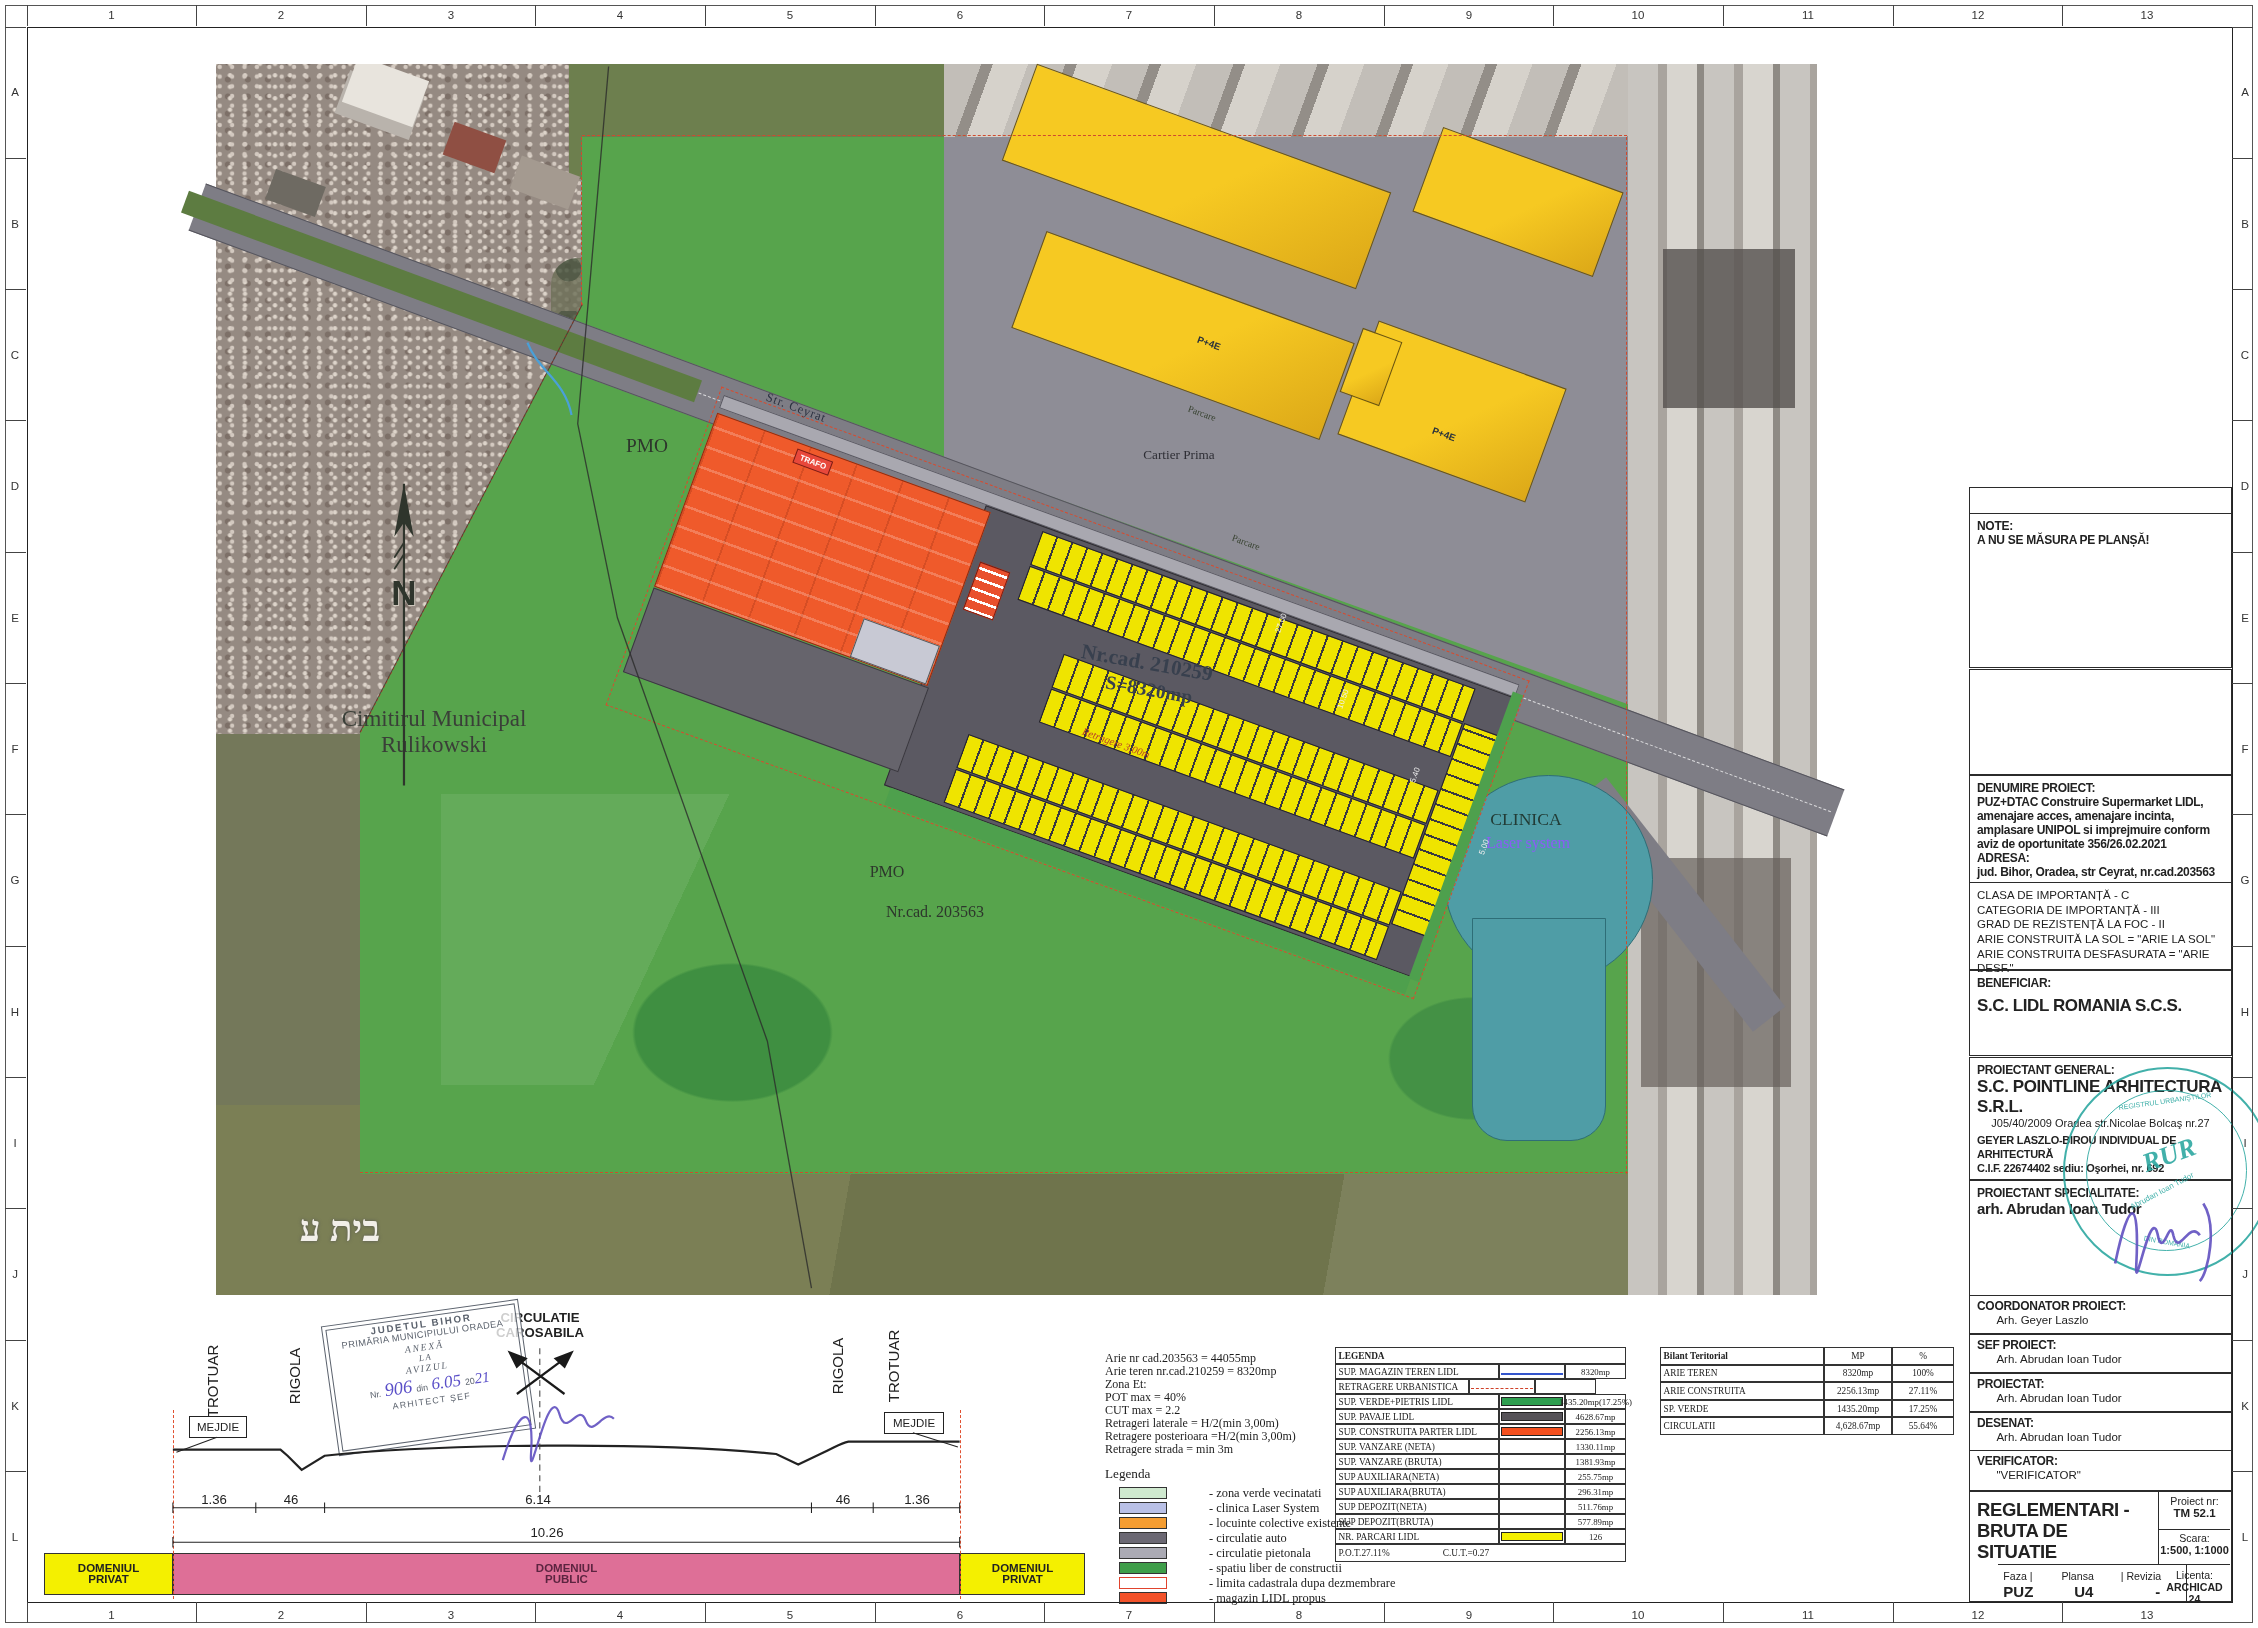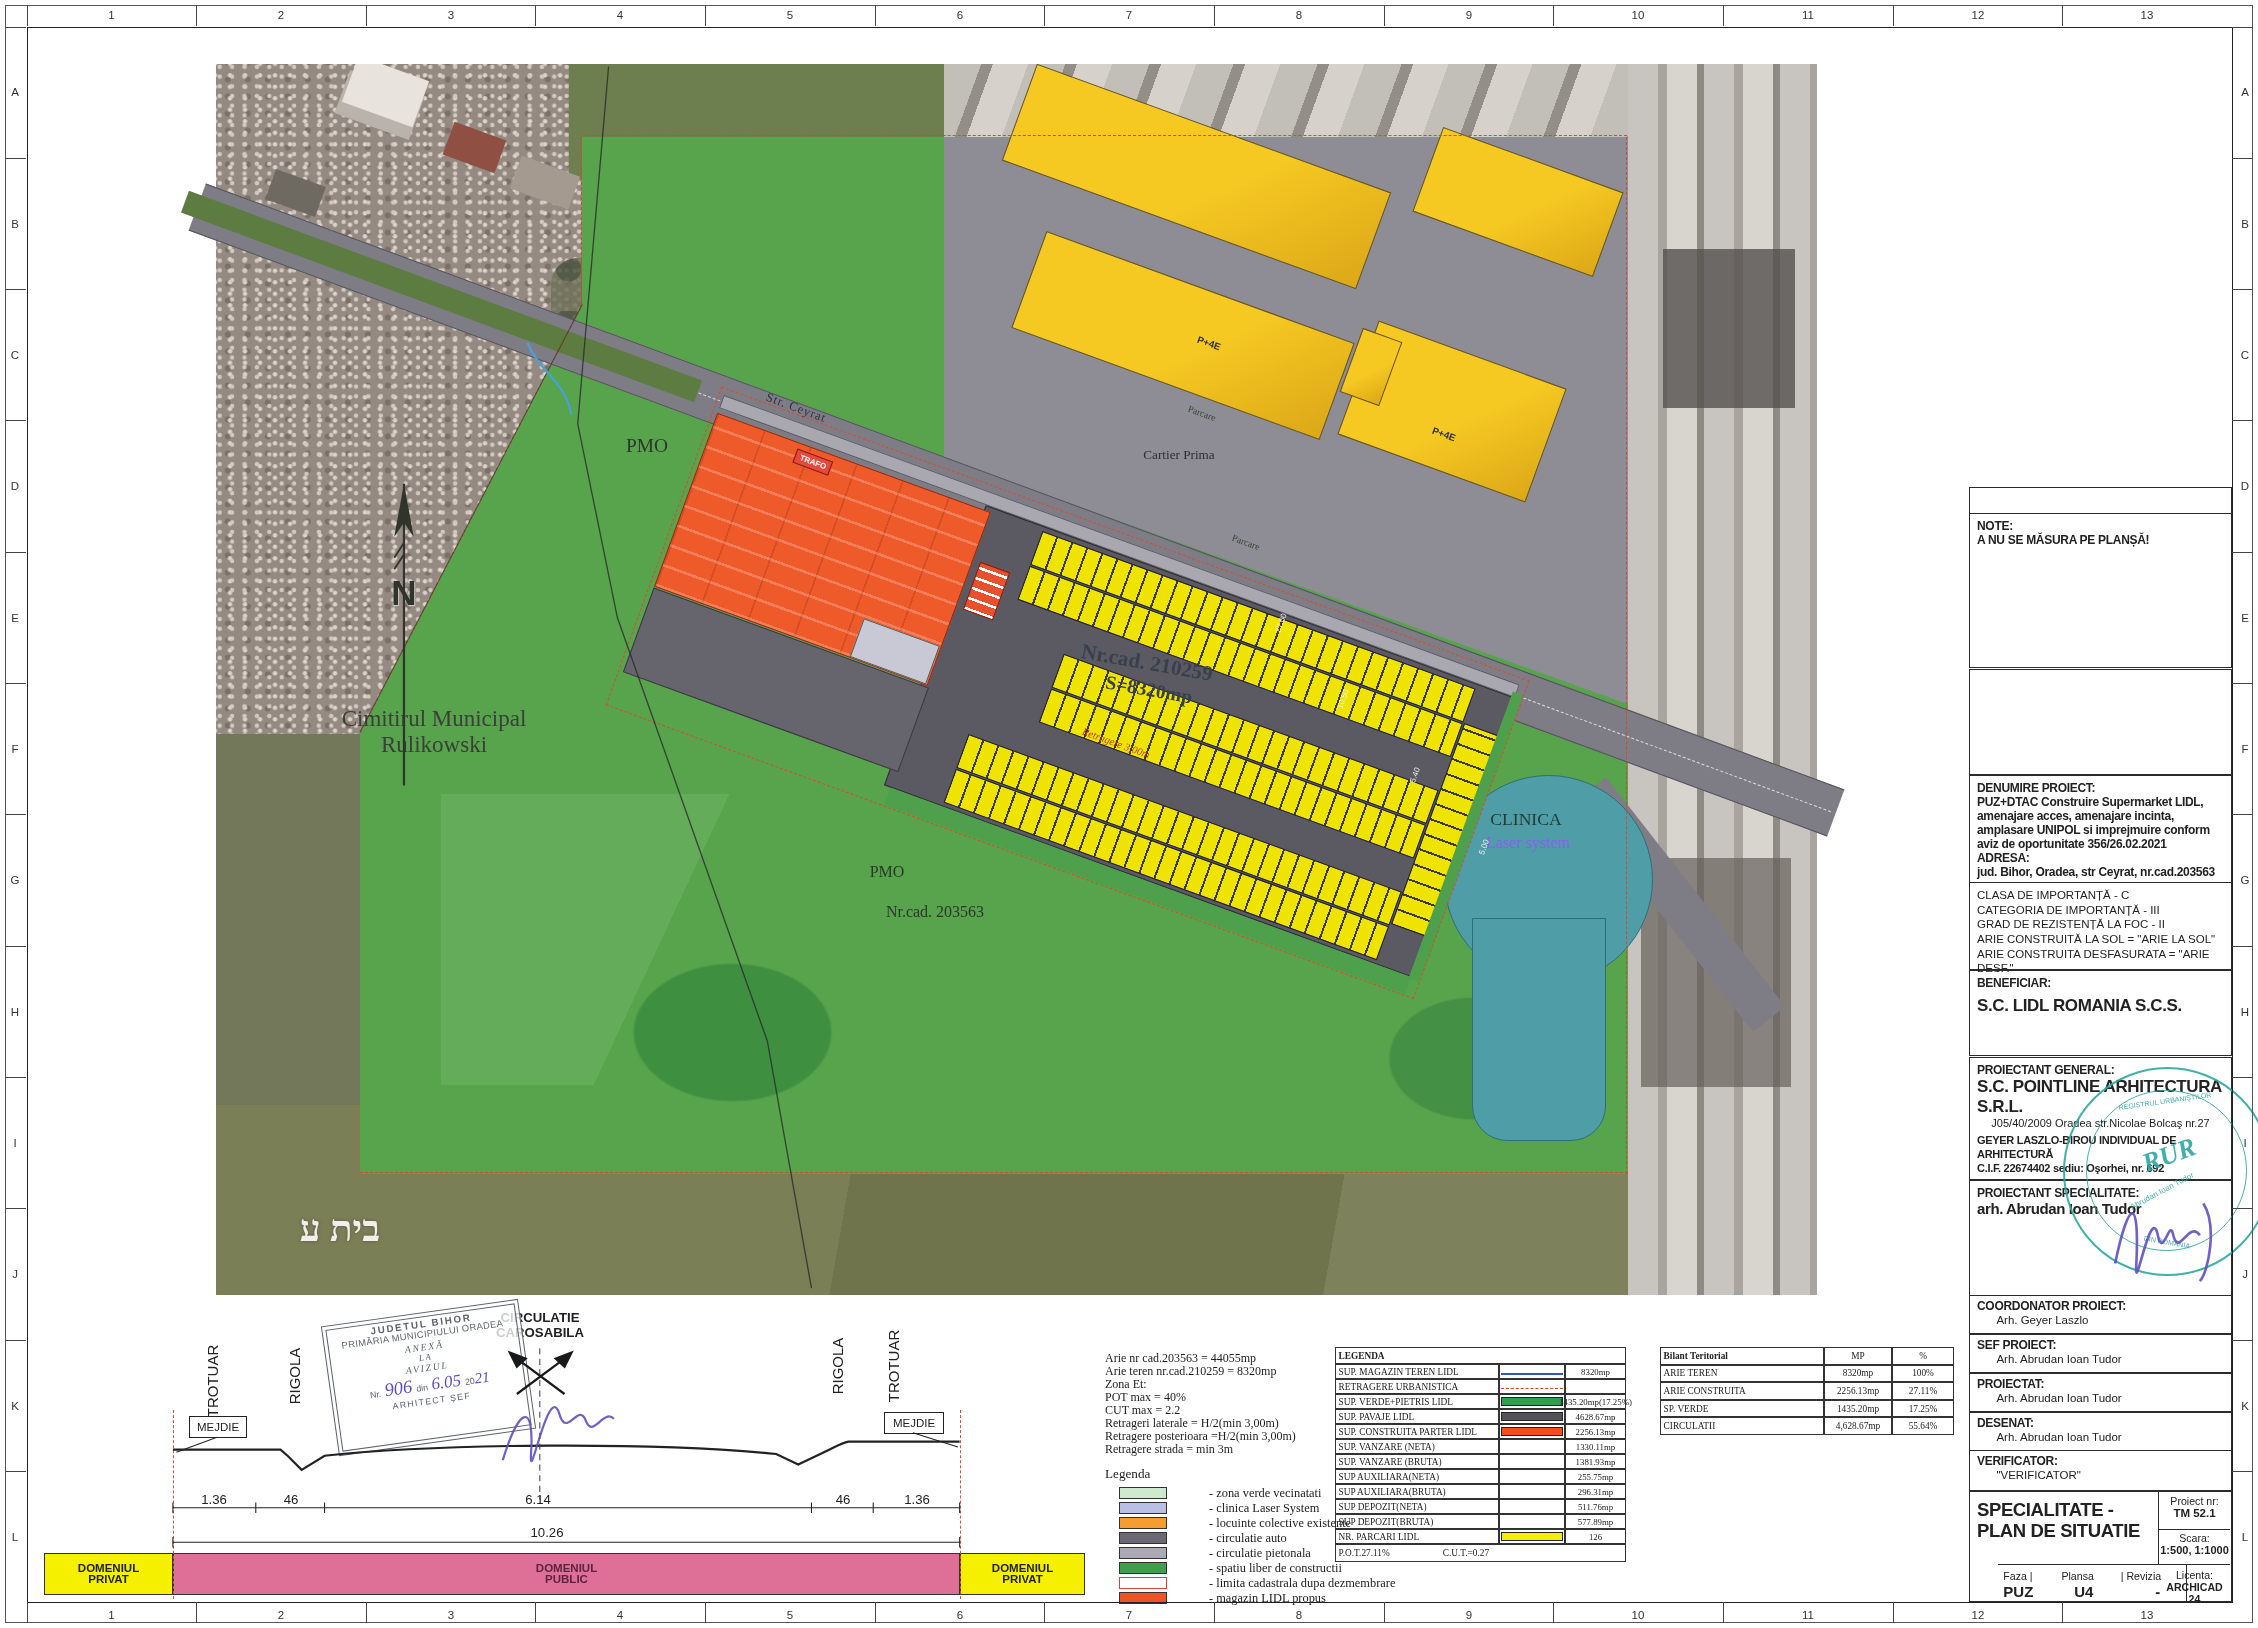--- a/index.html
+++ b/index.html
@@ -216,21 +216,21 @@
     <h4>DESENAT:</h4>
     <div class="name">Arh. Abrudan Ioan Tudor</div>
   </div>
   <div class="tb" style="top:1450px;height:41px;padding-top:2.6px;">
     <h4>VERIFICATOR:</h4>
     <div class="name">"VERIFICATOR"</div>
   </div>
 
   <div class="tb" style="top:1491px;height:111px;padding:0;">
     <div class="abs" style="left:0;top:0;width:189px;height:72px;border-right:1.8px solid #2b2b2b;box-sizing:border-box;padding:7px;">
-      <div style="font-size:18.5px;font-weight:bold;letter-spacing:-0.4px;line-height:21px;">SPECIALITATE - PLAN DE SITUATIE</div>
+      <div style="font-size:18.5px;font-weight:bold;letter-spacing:-0.4px;line-height:21px;">REGLEMENTARI - BRUTA DE SITUATIE</div>
     </div>
     <div class="abs" style="left:0;top:72px;width:189px;height:39px;border-top:1.8px solid #2b2b2b;border-right:1.8px solid #2b2b2b;box-sizing:border-box;padding:1.8px 5.3px;margin-left:28px;">
       <span style="font-size:10.6px;">Faza  |</span>
       <span style="font-size:10.6px;margin-left:25px;">Plansa</span>
       <span style="font-size:10.6px;margin-left:23px;">|  Revizia</span>
       <div>
         <span style="font-size:15px;font-weight:bold;">PUZ</span>
         <span style="font-size:15px;font-weight:bold;margin-left:37px;">U4</span>
         <span style="font-size:15px;font-weight:bold;margin-left:58px;">-</span>
       </div>
@@ -275,21 +275,21 @@
       </div>
     <div id="legenda-rows">
         <div class="lt-row">
           <div class="lt-cell" style="width:164px;height:15px;">SUP. MAGAZIN TEREN LIDL</div>
           <div class="lt-cell" style="width:66px;height:15px;padding:0.9px;">
             <div class="sw-box" style="border-top:2.2px solid #3355cc;height:0;margin-top:4.4px;"></div>
           </div>
           <div class="lt-cell" style="width:61px;height:15px;justify-content:center;font-size:8.8px;">8320mp</div>
         </div>
         <div class="lt-row">
-          <div class="lt-cell" style="width:164px;height:15px;">RETRAGERE URBANISTICA</div>
+          <div class="lt-cell" style="width:134px;height:15px;">RETRAGERE URBANISTICA</div>
           <div class="lt-cell" style="width:66px;height:15px;padding:0.9px;">
             <div class="sw-box" style="border-top:1.8px dashed #d04028;height:0;margin-top:4.4px;"></div>
           </div>
           <div class="lt-cell" style="width:61px;height:15px;justify-content:center;font-size:8.8px;"></div>
         </div>
         <div class="lt-row">
           <div class="lt-cell" style="width:164px;height:15px;">SUP. VERDE+PIETRIS LIDL</div>
           <div class="lt-cell" style="width:66px;height:15px;padding:0.9px;">
             <div class="sw-box" style="background:#2e9e4f;border:0.9px solid #222;"></div>
           </div>

